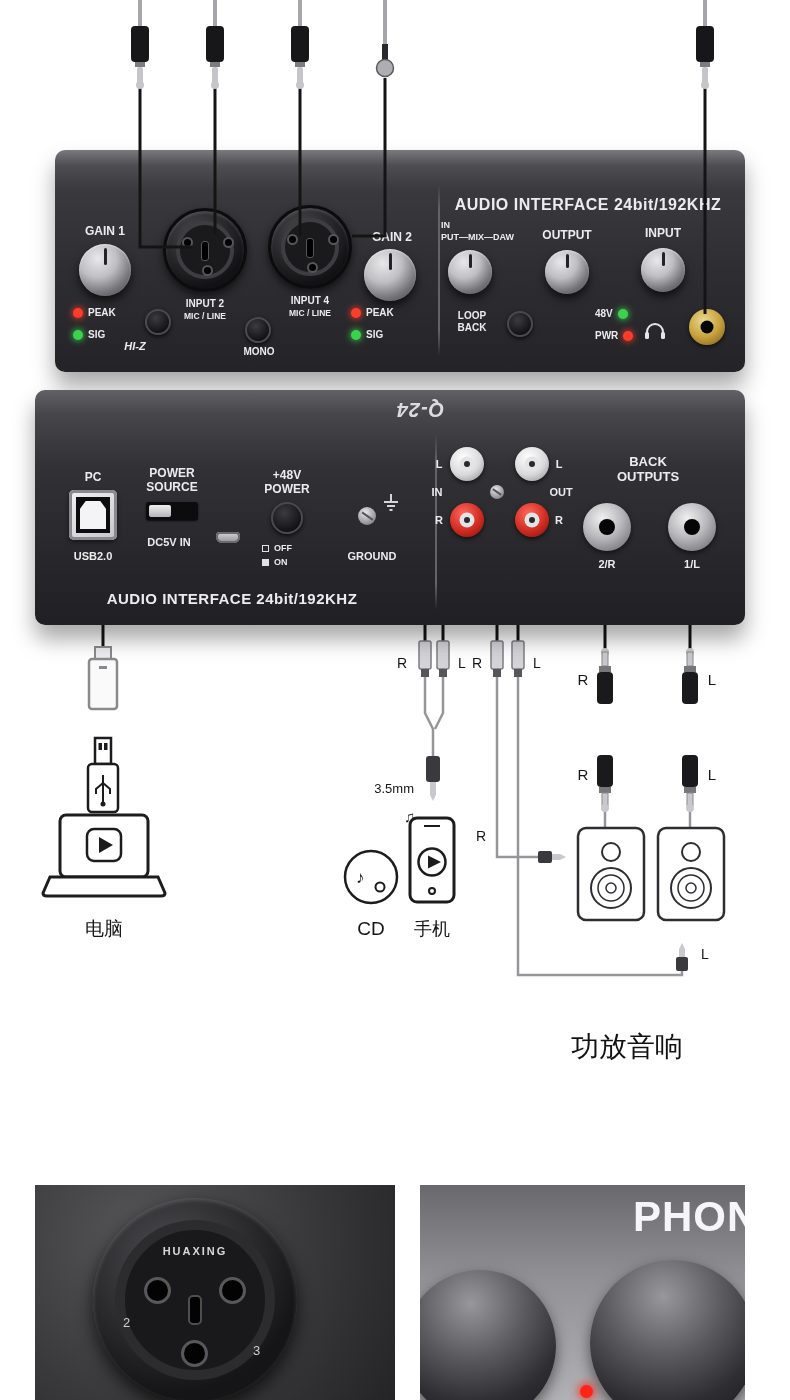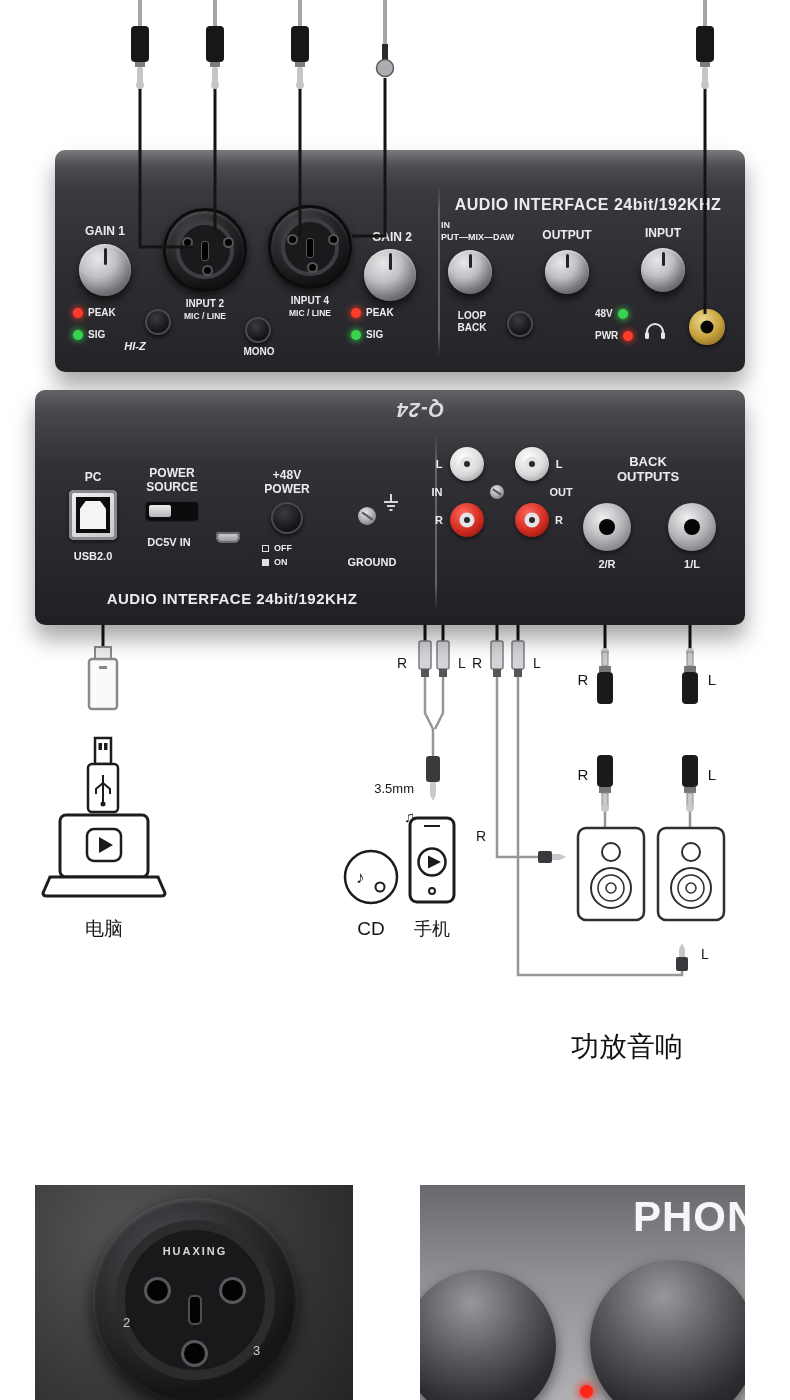--- a/index.html
+++ b/index.html
@@ -56,21 +56,21 @@
   .usbb .cav{position:absolute;left:7px;top:7px;width:34px;height:36px;background:#0c0c0e}
   .usbb .tongue{position:absolute;left:11px;top:11px;width:26px;height:28px;background:#f4f4f6;
     clip-path:polygon(0 28%,22% 0,78% 0,100% 28%,100% 100%,0 100%)}
   .sw{position:absolute;width:52px;height:18px;background:#0c0c0e;border-radius:3px;box-shadow:0 1px 2px rgba(0,0,0,.8)}
   .sw .kn{position:absolute;left:3px;top:3px;width:22px;height:12px;background:linear-gradient(#ededef,#b5b5b9);border-radius:2px}
   .micro{position:absolute;width:24px;height:11px;border-radius:4px 4px 6px 6px;
     background:linear-gradient(#d9d9db,#8e8e92);box-shadow:inset 0 0 0 2px #6a6a6e}
   .sq{display:inline-block;width:7px;height:7px;border:1.5px solid #e2e2e4;flex:0 0 auto}
   .sq.f{background:#e2e2e4}
   .photo{position:absolute;overflow:hidden}
-  .photo.left{left:35px;top:1185px;width:318px;height:215px;
+  .photo.left{left:35px;top:1185px;width:360px;height:215px;
     background:radial-gradient(circle at 30% 25%,#565658,#39393b 55%,#242426)}
   .photo.right{left:420px;top:1185px;width:325px;height:215px;
     background:linear-gradient(180deg,#69696d,#939397 45%,#b1b1b5)}
   .bigknob{position:absolute;border-radius:50%;
     background:radial-gradient(circle at 44% 22%,#98989c,#5a5a5e 38%,#2e2e32 68%,#17171b 100%);
     box-shadow:0 6px 14px rgba(0,0,0,.5)}
   .croptxt{position:absolute;color:#f6f6f8;font-weight:bold;font-size:42px;letter-spacing:1px;white-space:nowrap}
 </style>
 </head>
 <body>
@@ -197,21 +197,21 @@
 
     <svg class="abs" style="left:346px;top:104px" width="20" height="18" viewBox="0 0 20 18">
       <g stroke="#d6d6d8" stroke-width="2" fill="none">
         <path d="M10,0 V8"></path>
           <path d="M3,8 H17"></path>
           <path d="M6,12 H14"></path>
           <path d="M8.5,16 H11.5"></path>
       </g>
     </svg>
     <div class="screw" style="left:323px;top:117px;width:18px;height:18px"></div>
-    <span class="flbl s11 c" style="left:337px;top:166px">GROUND</span>
+    <span class="flbl s11 c" style="left:337px;top:160px">GROUND</span>
 
     <div class="divider" style="left:400px;top:44px;height:176px"></div>
 
     <span class="flbl s11 c" style="left:404px;top:68px">L</span>
     <span class="flbl s11 c" style="left:402px;top:96px">IN</span>
     <span class="flbl s11 c" style="left:404px;top:124px">R</span>
     <span class="flbl s11 c" style="left:524px;top:68px">L</span>
     <span class="flbl s11 c" style="left:526px;top:96px">OUT</span>
     <span class="flbl s11 c" style="left:524px;top:124px">R</span>
 

